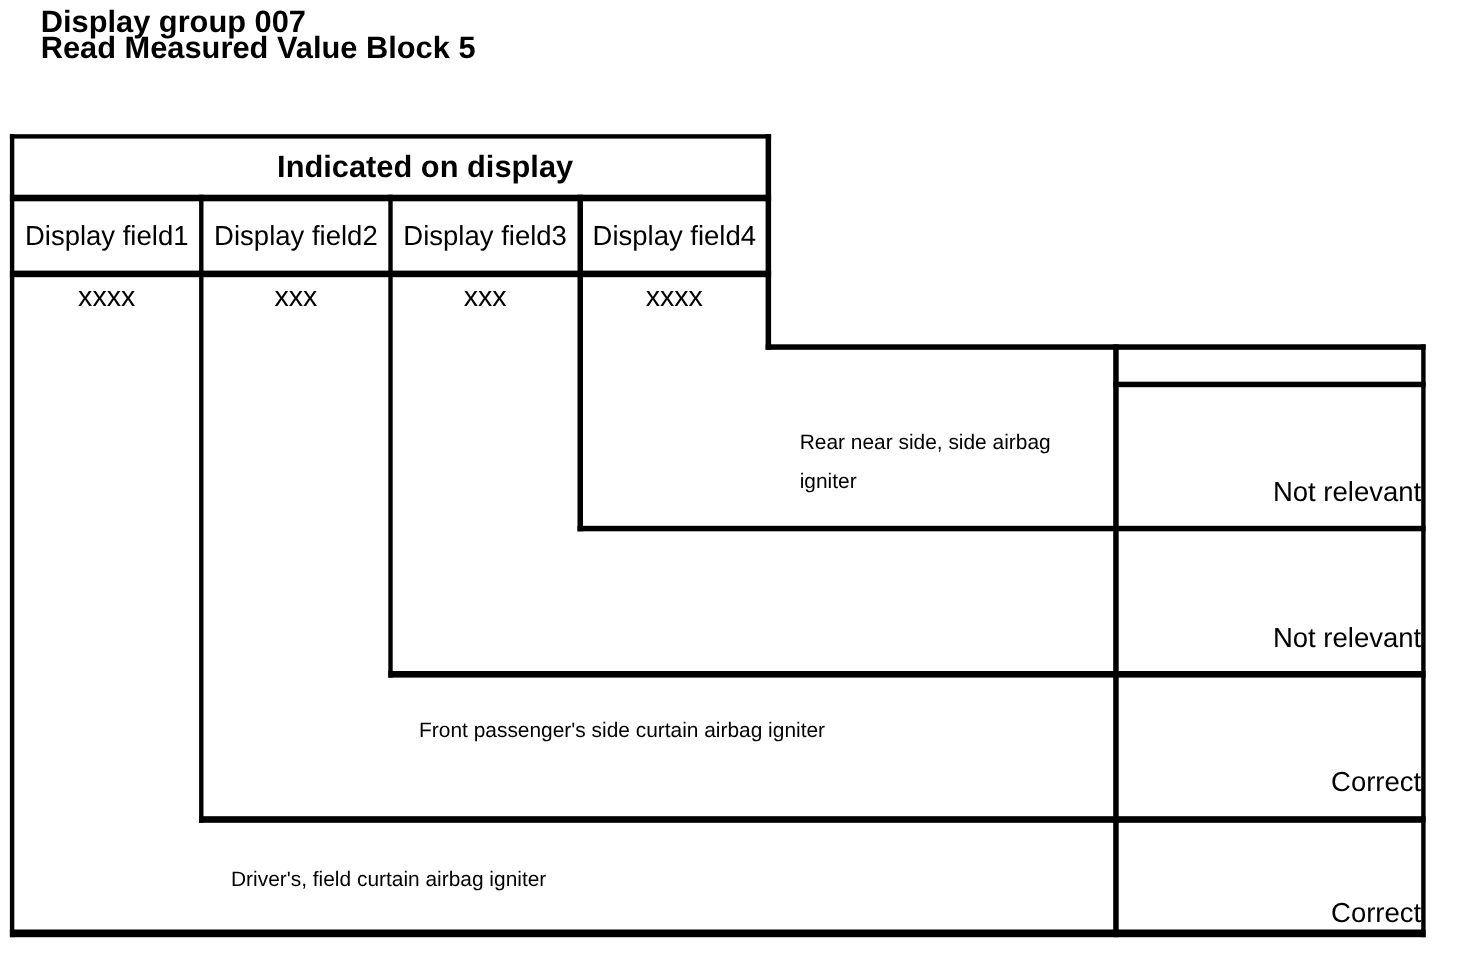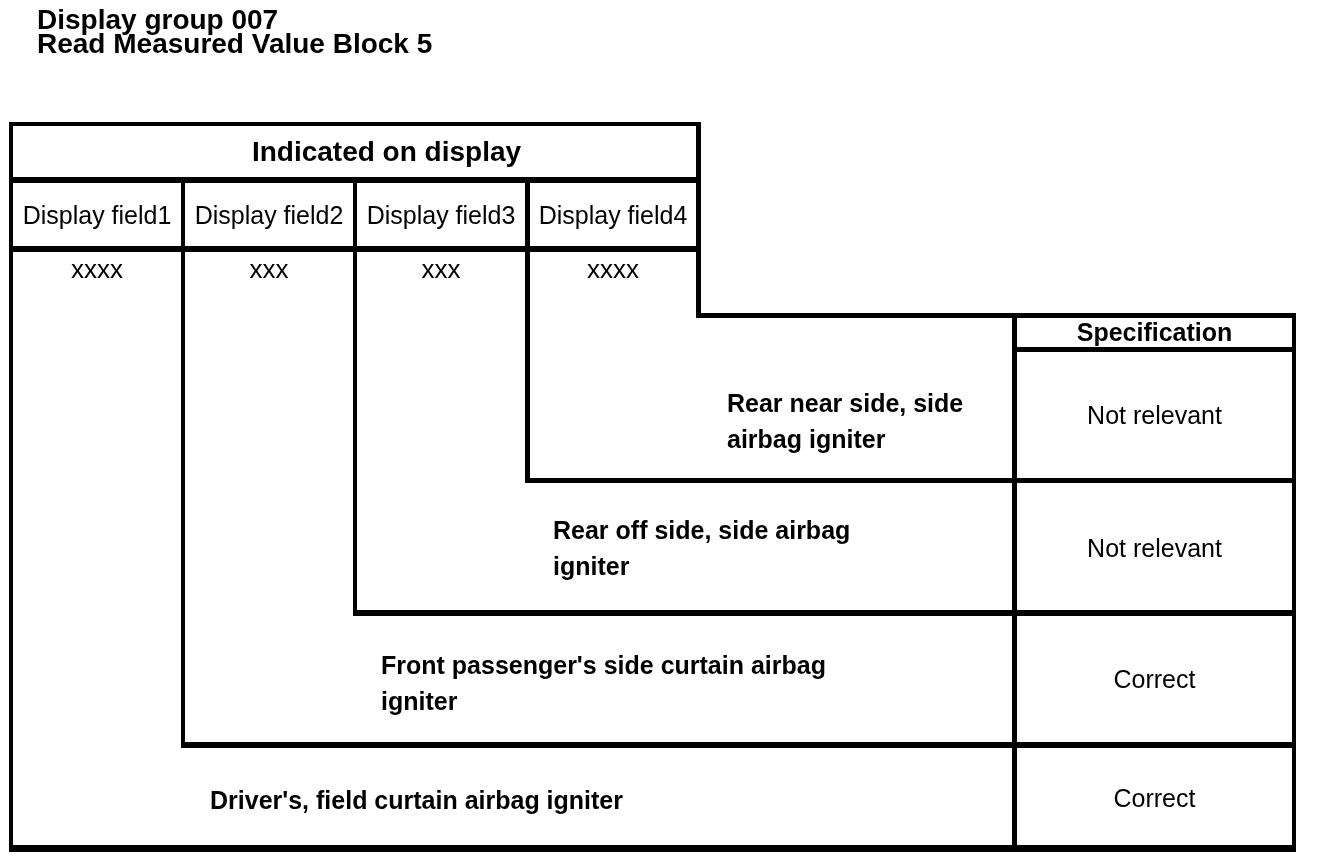--- a/index.html
+++ b/index.html
@@ -57,29 +57,29 @@
   }
   .spec-head {
     font-size: 25px;
     font-weight: bold;
     display: flex;
     align-items: center;
     justify-content: center;
     text-align: center;
   }
   .desc {
-    font-size: 25px;
+    font-size: 19px;
     line-height: 36px;
     text-align: left;
-    font-weight: bold;
   }
   .spec-val {
     font-size: 25px;
     line-height: 30px;
-    text-align: center;
+    text-align: right;
+    margin-top: 32px;
   }
 </style>
 </head>
 <body>
 
 <div id="canvas">
 
   <div class="txt title" style="left:25px; top:4px;">Display group 007</div>
   <div class="txt title" style="left:25px; top:28px;">Read Measured Value Block 5</div>
 
@@ -118,26 +118,24 @@
   <div class="txt col-head" style="left:530px; top:183px; width:166px; height:63px;">
     <div>Display field</div>
     <div>4</div>
   </div>
 
   <div class="txt col-val" style="left:13px;  top:252px; width:168px; height:34px;">xxxx</div>
   <div class="txt col-val" style="left:185px; top:252px; width:168px; height:34px;">xxx</div>
   <div class="txt col-val" style="left:357px; top:252px; width:168px; height:34px;">xxx</div>
   <div class="txt col-val" style="left:530px; top:252px; width:166px; height:34px;">xxxx</div>
 
-  <div class="txt spec-head" style="left:1017px; top:318px; width:275px; height:29px;">Specification</div>
 
   <div class="txt desc" style="left:727px; top:385px; width:270px;">Rear near side, side airbag igniter</div>
   <div class="txt spec-val" style="left:1017px; top:400px; width:275px;">Not relevant</div>
 
-  <div class="txt desc" style="left:553px; top:512px; width:330px;">Rear off side, side airbag igniter</div>
   <div class="txt spec-val" style="left:1017px; top:533px; width:275px;">Not relevant</div>
 
   <div class="txt desc" style="left:381px; top:647px; width:480px;">Front passenger's side curtain airbag igniter</div>
   <div class="txt spec-val" style="left:1017px; top:664px; width:275px;">Correct</div>
 
   <div class="txt desc" style="left:210px; top:782px; width:780px;">Driver's, field curtain airbag igniter</div>
   <div class="txt spec-val" style="left:1017px; top:783px; width:275px;">Correct</div>
 
 </div>
 

